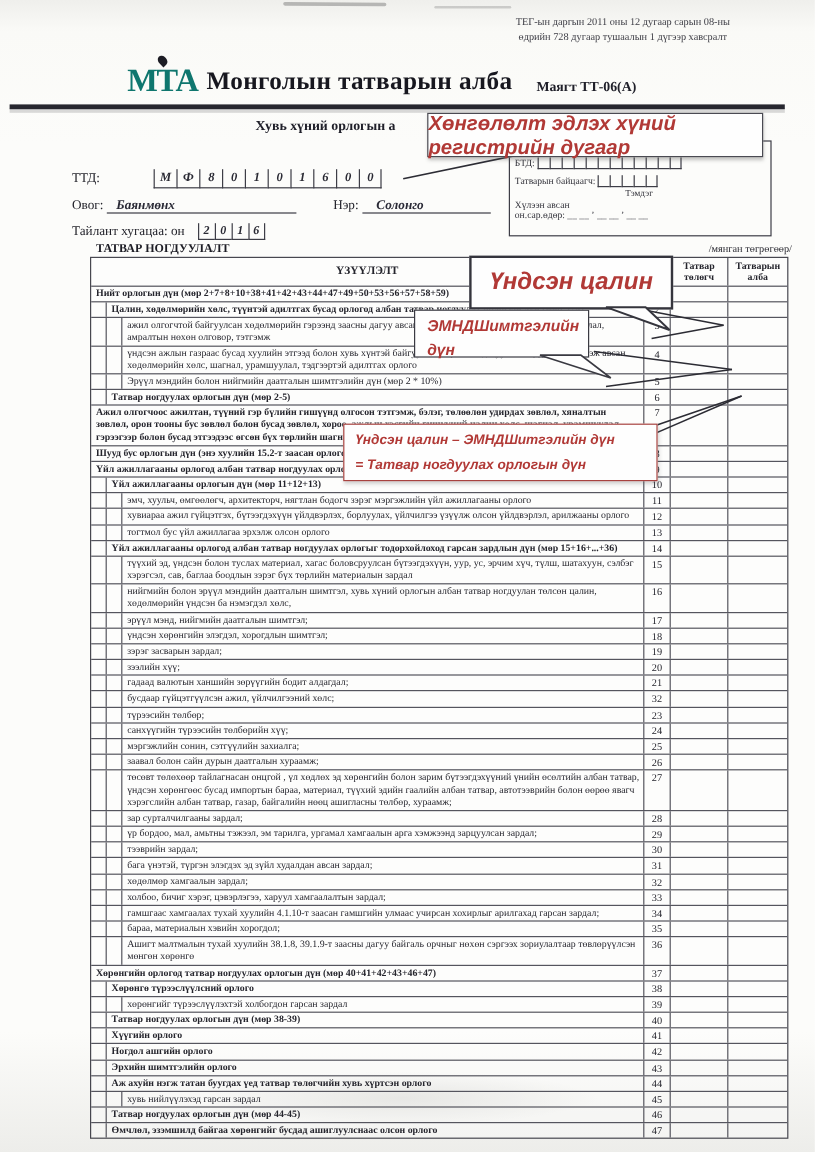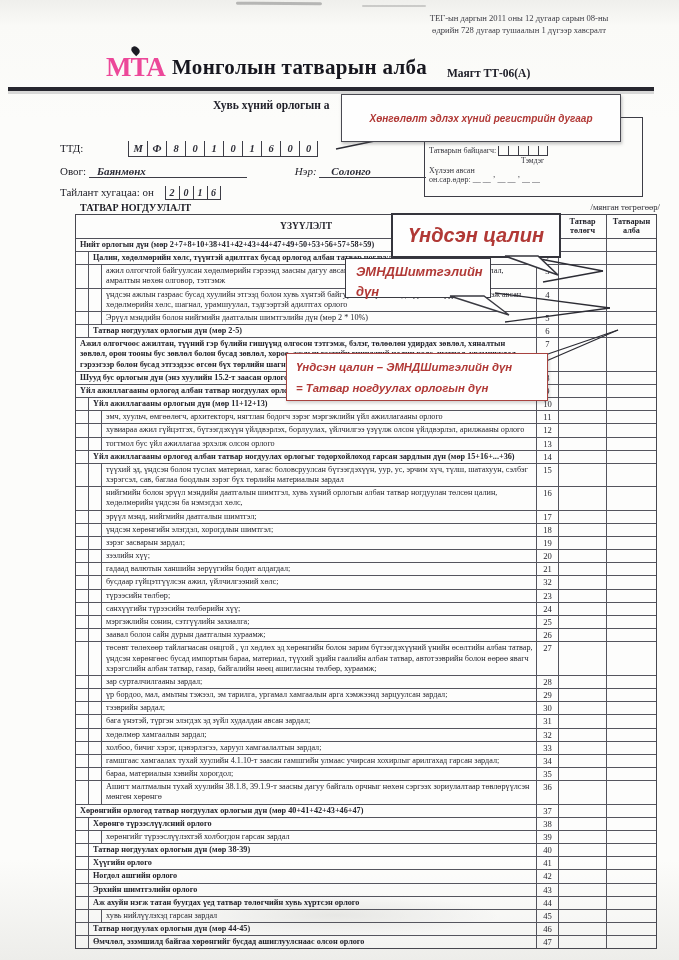--- a/index.html
+++ b/index.html
@@ -8,21 +8,21 @@
     background:linear-gradient(180deg,#efefec 0px,#fafaf7 26px,#fcfcfa 120px,#fcfcfa 860px,#ededea 960px);
     font-family:"Liberation Serif",serif;color:#25252d;
   }
   .abs{position:absolute;}
   .scan-streak{position:absolute;background:#6f6f6f;opacity:.45;border-radius:2px;}
   .smudge{position:absolute;background:radial-gradient(ellipse at center,rgba(160,160,152,.30),rgba(160,160,152,0) 70%);}
   
   .decree{left:390px;top:12px;width:258px;font-size:8.6px;line-height:1.45;text-align:center;color:#3c3c44;}
   .logo{left:106px;top:46px;width:58px;text-align:center;}
   .logo .flame{display:block;margin:0 auto 0 auto;width:7px;height:9px;background:#1c1c24;border-radius:50% 50% 50% 0;transform:rotate(-45deg);}
-  .logo .mta{font-weight:bold;font-size:27px;letter-spacing:-1px;line-height:.9;color:#ec4899;}
+  .logo .mta{font-weight:bold;font-size:27px;letter-spacing:-1px;line-height:.9;color:#0f766e;}
   .orgname{left:172px;top:55px;font-size:21px;font-weight:bold;color:#17171f;letter-spacing:.3px;}
   .formcode{left:447px;top:67px;font-size:11.5px;font-weight:bold;color:#20202a;}
   .rule{left:8px;top:87px;width:646px;height:4px;background:#27272f;box-shadow:0 3px 0 rgba(90,90,95,.22);}
   .formtitle{left:213px;top:99px;font-size:11.5px;font-weight:bold;color:#20202a;}
   
   .fieldrow{font-size:11px;color:#23232b;}
   .comb{display:inline-flex;vertical-align:middle;}
   .comb-cell{display:inline-block;box-sizing:border-box;border-left:1.3px solid #3d3d46;border-bottom:1.3px solid #3d3d46;text-align:center;font-weight:bold;font-style:italic;color:#2a2a34;}
   .comb-cell:last-child{border-right:1.3px solid #3d3d46;}
   .comb-lg .comb-cell{width:19px;height:16px;font-size:10.5px;padding-top:2px;}
@@ -49,21 +49,21 @@
   .trow:last-child{border-bottom:none;}
   .tcell{box-sizing:border-box;}
   .indent{width:13px;border-right:1px solid #55555e;flex:none;}
   .ttext{flex:1;font-size:8.2px;line-height:1.24;padding:1px 3px 1px 4px;}
   .trow.bold .ttext{font-weight:bold;}
   .tnum{width:23px;flex:none;border-left:1px solid #55555e;border-right:1px solid #55555e;font-size:8.6px;text-align:center;padding-top:1px;}
   .tval{width:48px;flex:none;border-right:1px solid #55555e;}
   .tval2{width:49px;flex:none;}
   
   .callout{position:absolute;background:#fefefe;box-sizing:border-box;z-index:10;color:#b13936;font-weight:bold;font-style:italic;font-family:"Liberation Sans",sans-serif;}
-  .co-register{left:341px;top:94px;width:280px;height:48px;border:1.4px solid #4a4a52;box-shadow:1px 2px 3px rgba(80,80,80,.35);display:flex;align-items:center;justify-content:center;font-size:10px;}
+  .co-register{left:356px;top:94px;width:280px;height:37px;border:1.4px solid #4a4a52;box-shadow:1px 2px 3px rgba(80,80,80,.35);display:flex;align-items:center;justify-content:center;font-size:17px;}
   .co-salary{left:391px;top:213px;width:170px;height:45px;border:2px solid #35353d;display:flex;align-items:center;justify-content:center;font-size:20px;}
   .co-emnd{left:345px;top:258px;width:146px;height:40px;border:1.5px solid #3a3a42;font-size:13px;line-height:1.5;padding:3px 0 16px 10px;}
   .co-formula{left:286px;top:353px;width:262px;height:48px;border:1.6px solid #a84340;font-size:11.4px;line-height:1.85;padding:3px 0 0 9px;box-shadow:1px 2px 3px rgba(80,80,80,.25);}
   svg.arrows{position:absolute;left:0;top:0;z-index:5;pointer-events:none;}
   svg.tails{position:absolute;left:0;top:0;z-index:12;pointer-events:none;}
 </style>
 </head>
 <body>
 
 <div class="scan-streak" style="left:236px;top:2px;width:86px;height:3px;transform:rotate(.4deg);"></div>
@@ -94,21 +94,21 @@
       <span class="comb-cell">0</span>
       <span class="comb-cell">1</span>
       <span class="comb-cell">6</span>
       <span class="comb-cell">0</span>
       <span class="comb-cell">0</span>
     </span>
 </div>
 <div class="abs fieldrow" style="left:60px;top:165px;">
   <span>Овог:</span>
   <span class="uline hand" style="min-width:150px;padding-left:8px;">Баянмөнх</span>
-  <span style="margin-left:45px;font-style:italic;">Нэр:</span>
+  <span style="margin-left:28px;">Нэр:</span>
   <span class="uline hand" style="min-width:95px;padding-left:12px;">Солонго</span>
 </div>
 <div class="abs fieldrow" style="left:60px;top:186px;">
   <span>Тайлант хугацаа: он</span>
   <span class="comb comb-md" style="margin-left:8px;">
       <span class="comb-cell">2</span>
       <span class="comb-cell">0</span>
       <span class="comb-cell">1</span>
       <span class="comb-cell">6</span>
     </span>

